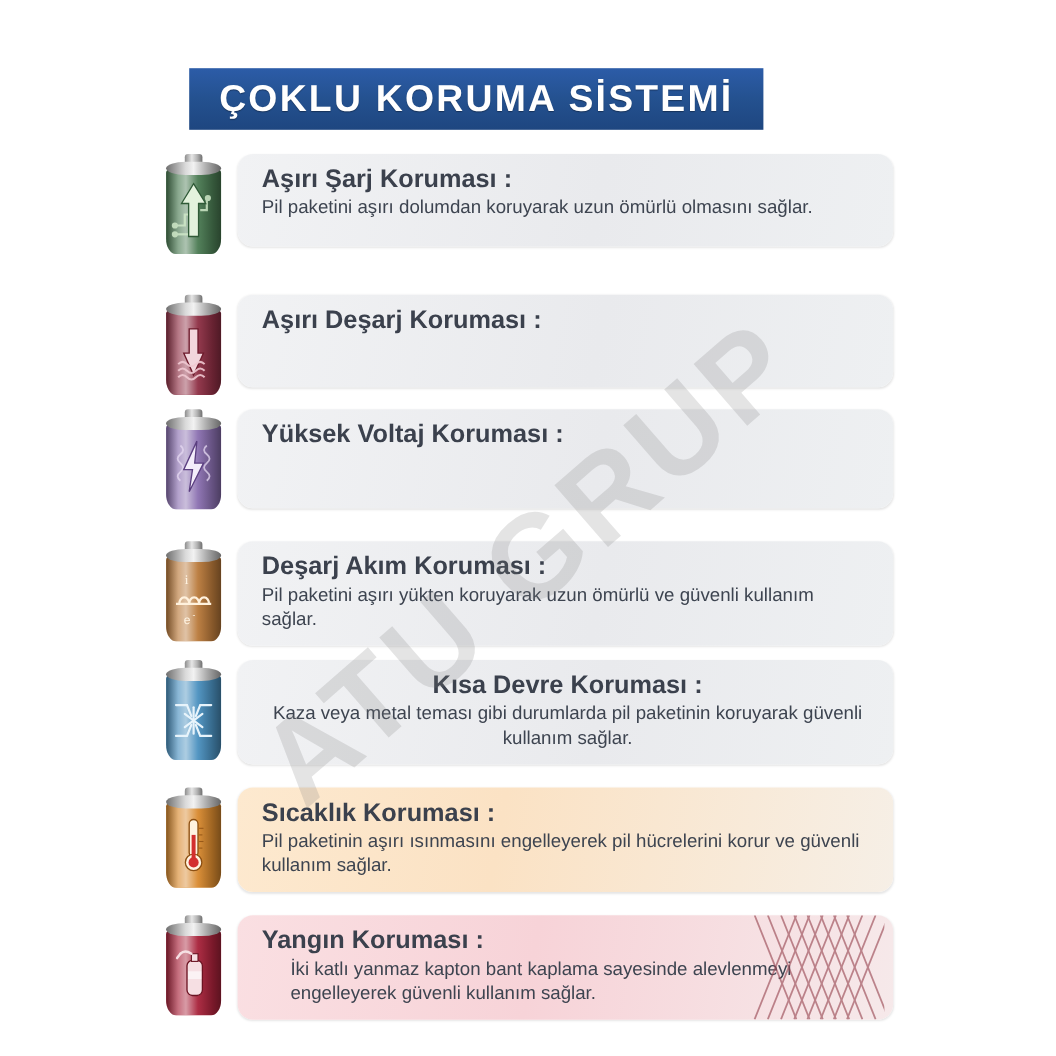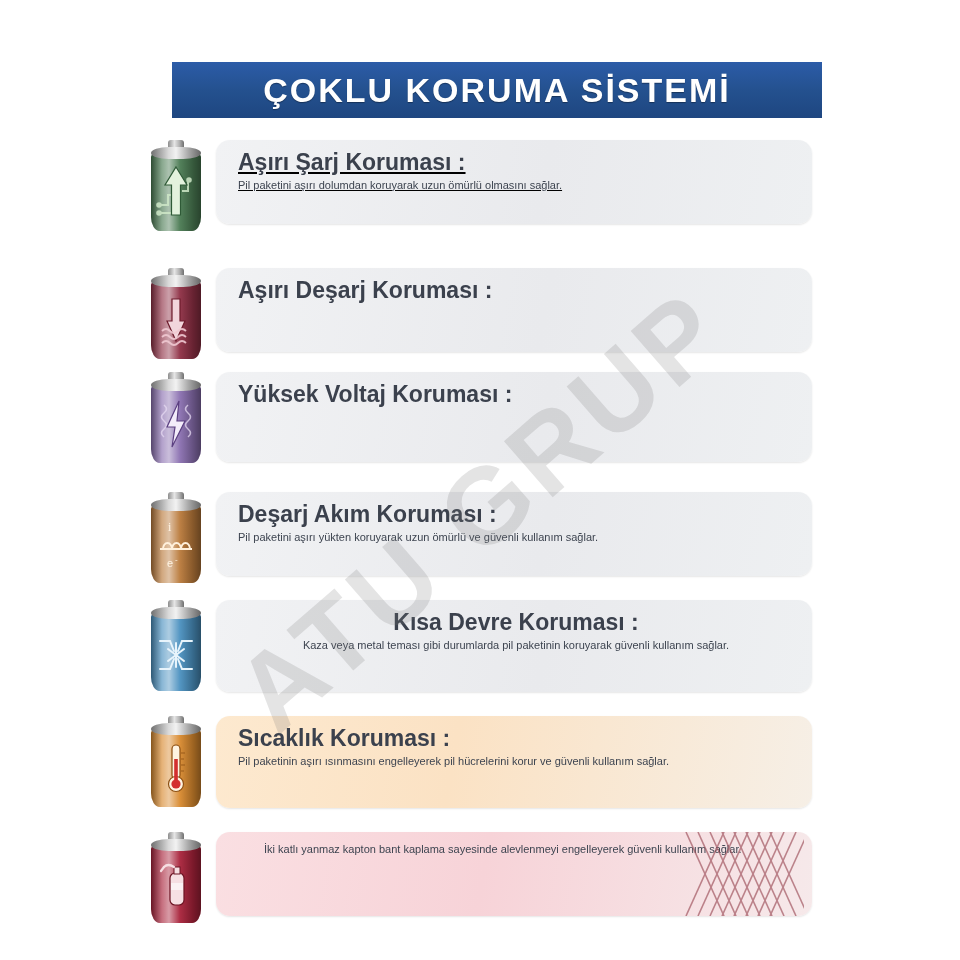--- a/index.html
+++ b/index.html
@@ -45,21 +45,21 @@
     color: rgba(120,120,120,0.20);
     white-space: nowrap;
     font-family: "Liberation Sans", sans-serif;
   }
 
   
   .banner {
     position: absolute;
     left: 172px;
     top: 62px;
-    width: 650px;
+    width: 522px;
     height: 56px;
     background: linear-gradient(180deg,#2c5ca8 0%, #24518f 50%, #1e4680 100%);
     display: flex;
     align-items: center;
     justify-content: center;
     z-index: 10;
   }
   .banner-title {
     color: #ffffff;
     font-size: 34px;
@@ -110,21 +110,21 @@
 
   .card-title {
     font-size: 23px;
     font-weight: bold;
     color: #3b414d;
     line-height: 1.12;
     margin: 0 0 2px 0;
     font-family: "Liberation Sans", sans-serif;
   }
   .card-desc {
-    font-size: 11px;
+    font-size: 17px;
     color: #3d4450;
     line-height: 1.32;
     margin: 0;
     font-family: "Liberation Sans", sans-serif;
   }
 
   
   .weave {
     position: absolute;
     right: 8px;
@@ -219,21 +219,21 @@
               <circle cx="5" cy="46" r="1.8" fill="#cfe8c8"></circle>
               <circle cx="5" cy="54" r="1.8" fill="#cfe8c8"></circle>
               <path d="M34 22 v10 h-6"></path>
               <circle cx="35" cy="21" r="1.8" fill="#cfe8c8"></circle>
             </g>
             <path d="M22 8 L33 26 H26.5 V56 H17.5 V26 H11 Z" fill="#e3f2dd" stroke="#2f5a37" stroke-width="1.2"></path>
           </svg>
         </div>
       </div>
     </div>
-    <div class="card card-grey" style="min-height:84px;text-decoration:underline;">
+    <div class="card card-grey" style="min-height:84px;">
       <p class="card-title">Aşırı Şarj Koruması :</p>
       <p class="card-desc">Pil paketini aşırı dolumdan koruyarak uzun ömürlü olmasını sağlar.</p>
     </div>
   </div>
 
   <div class="row" id="row-1" style="top:268px;">
     <div class="battery-wrap">
       <div class="battery">
         <div class="batt-cap"></div>
         <div class="batt-top"></div>
@@ -390,20 +390,21 @@
           <path d="M40 0 L2 90"></path>
             <path d="M52 0 L14 90"></path>
             <path d="M64 0 L26 90"></path>
             <path d="M76 0 L38 90"></path>
           <path d="M88 0 L50 90"></path>
             <path d="M100 0 L62 90"></path>
             <path d="M112 0 L74 90"></path>
             <path d="M124 0 L86 90"></path>
         </g>
       </svg>
+      <p class="card-title">Yangın Koruması :</p>
       <p class="card-desc" style="max-width:560px;margin-left:26px;">İki katlı yanmaz kapton bant kaplama sayesinde alevlenmeyi engelleyerek güvenli kullanım sağlar.</p>
     </div>
   </div>
 
   <div class="watermark">
     <span>ATU GRUP</span>
   </div>
 
 </div>
 

